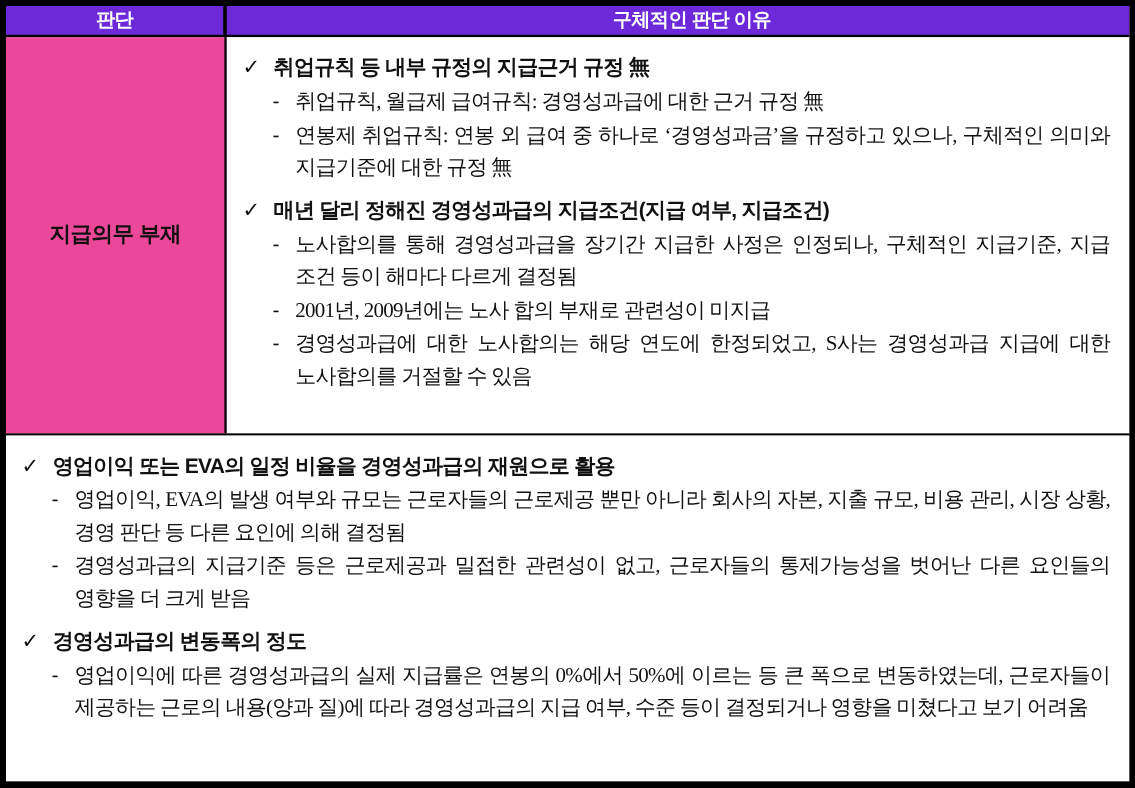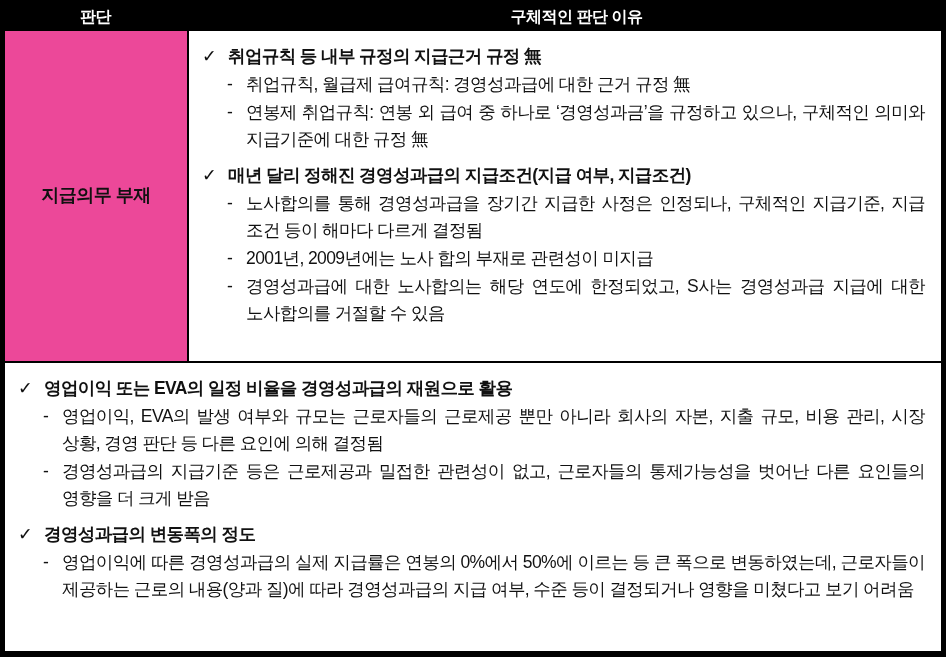--- a/index.html
+++ b/index.html
@@ -19,21 +19,21 @@
     height: 100%;
     display: flex;
     flex-direction: column;
     background: #ffffff;
   }
 
   
   .header-row {
     display: flex;
     flex: 0 0 26px;
-    background: #000000;
+    background: #6d28d9;
     border-bottom: 2px solid #000000;
   }
   .header-cell {
     display: flex;
     align-items: center;
     justify-content: center;
     color: #ffffff;
     font-weight: 700;
     font-size: 16px;
     letter-spacing: -0.5px;
@@ -85,21 +85,21 @@
     padding-left: 1px;
   }
   .htext { flex: 1; }
 
   .bullet {
     display: flex;
     margin-left: 25px;
     margin-top: 1px;
   }
   .dash { flex: 0 0 20px; padding-left: 1px; }
-  .btext { flex: 1; text-align: justify; }
+  .btext { flex: 1; text-align: justify; font-family: Liberation Serif, serif; }
 </style>
 </head>
 <body>
 
 <div class="page">
   <div class="table">
 
     <div class="header-row">
       <div class="header-cell judg">판단</div>
       <div class="header-cell reason">구체적인 판단 이유</div>

